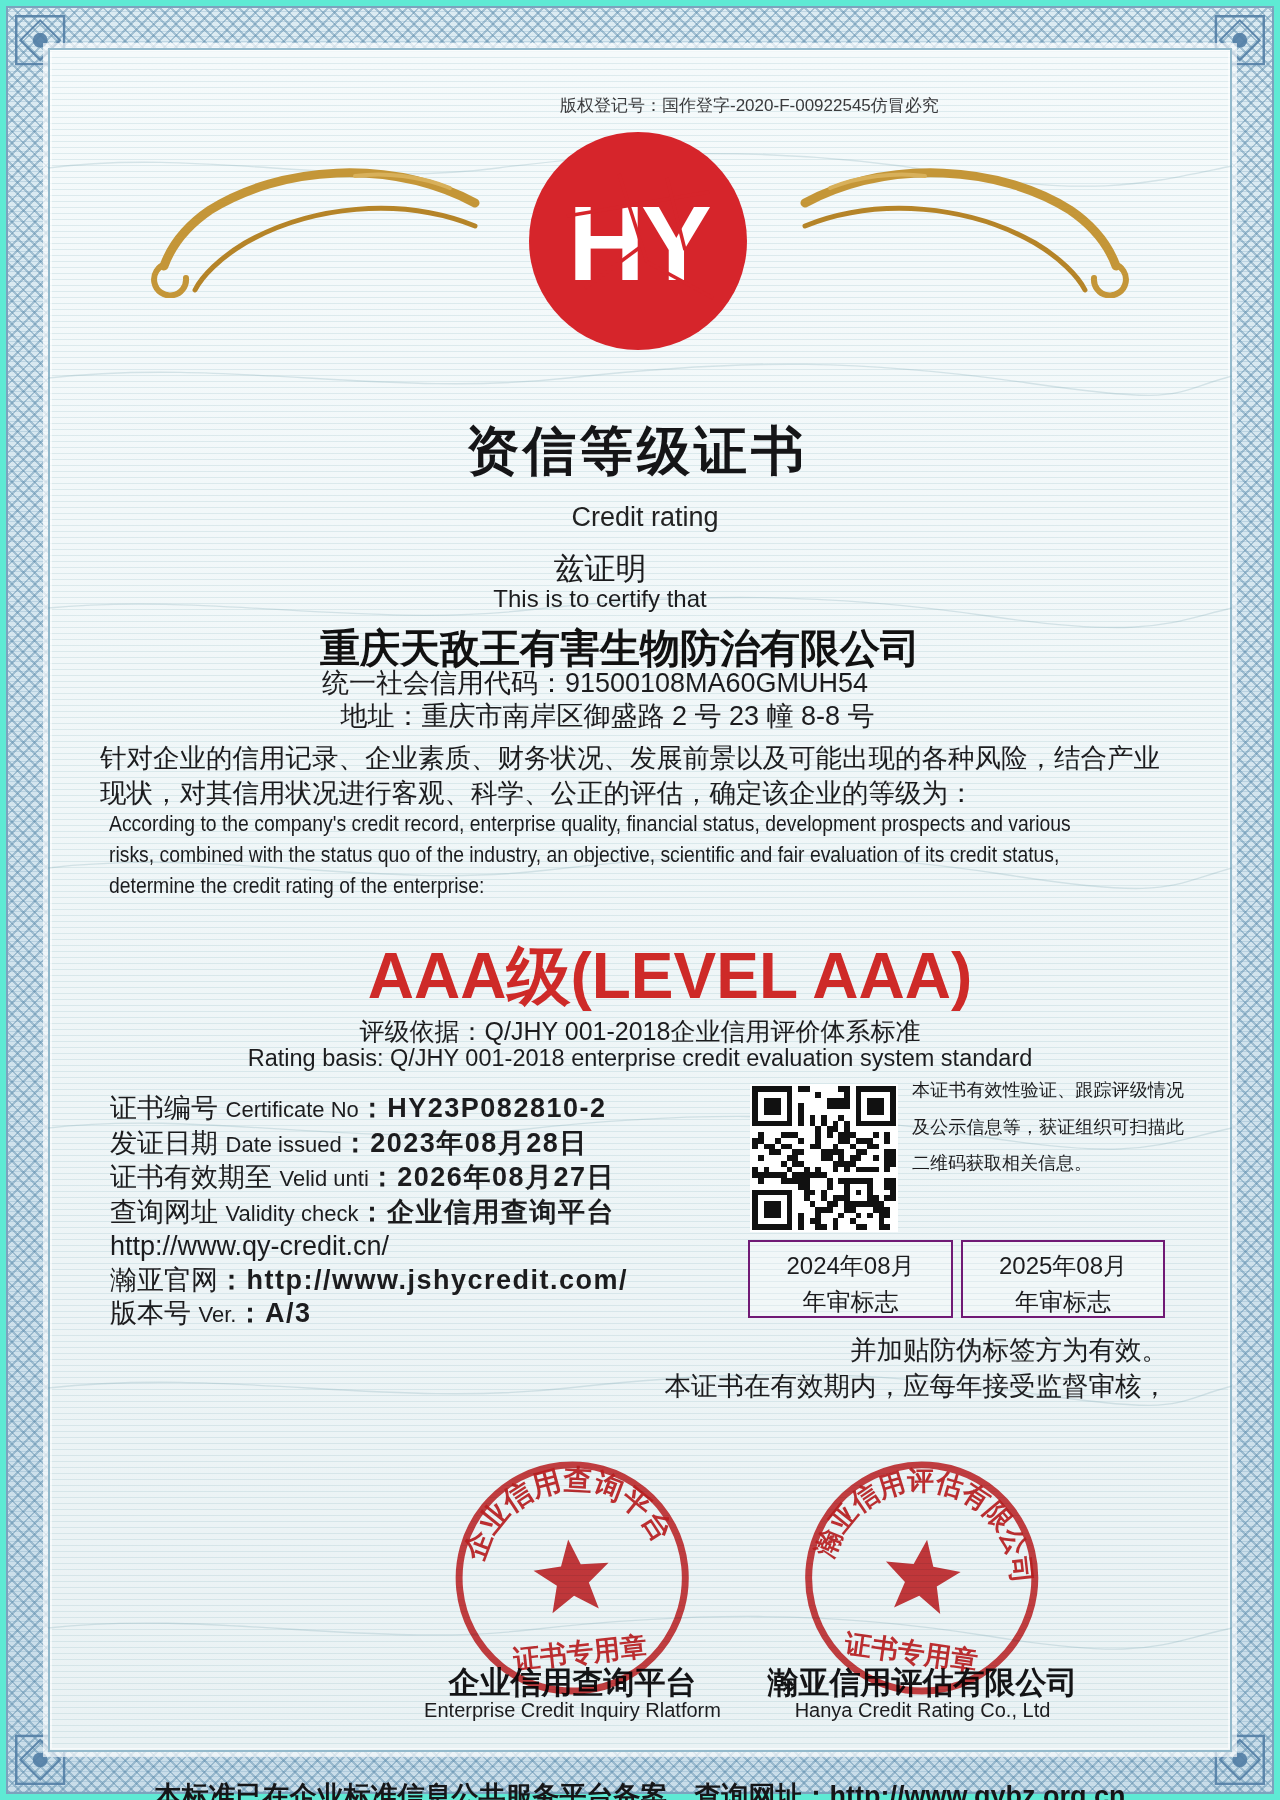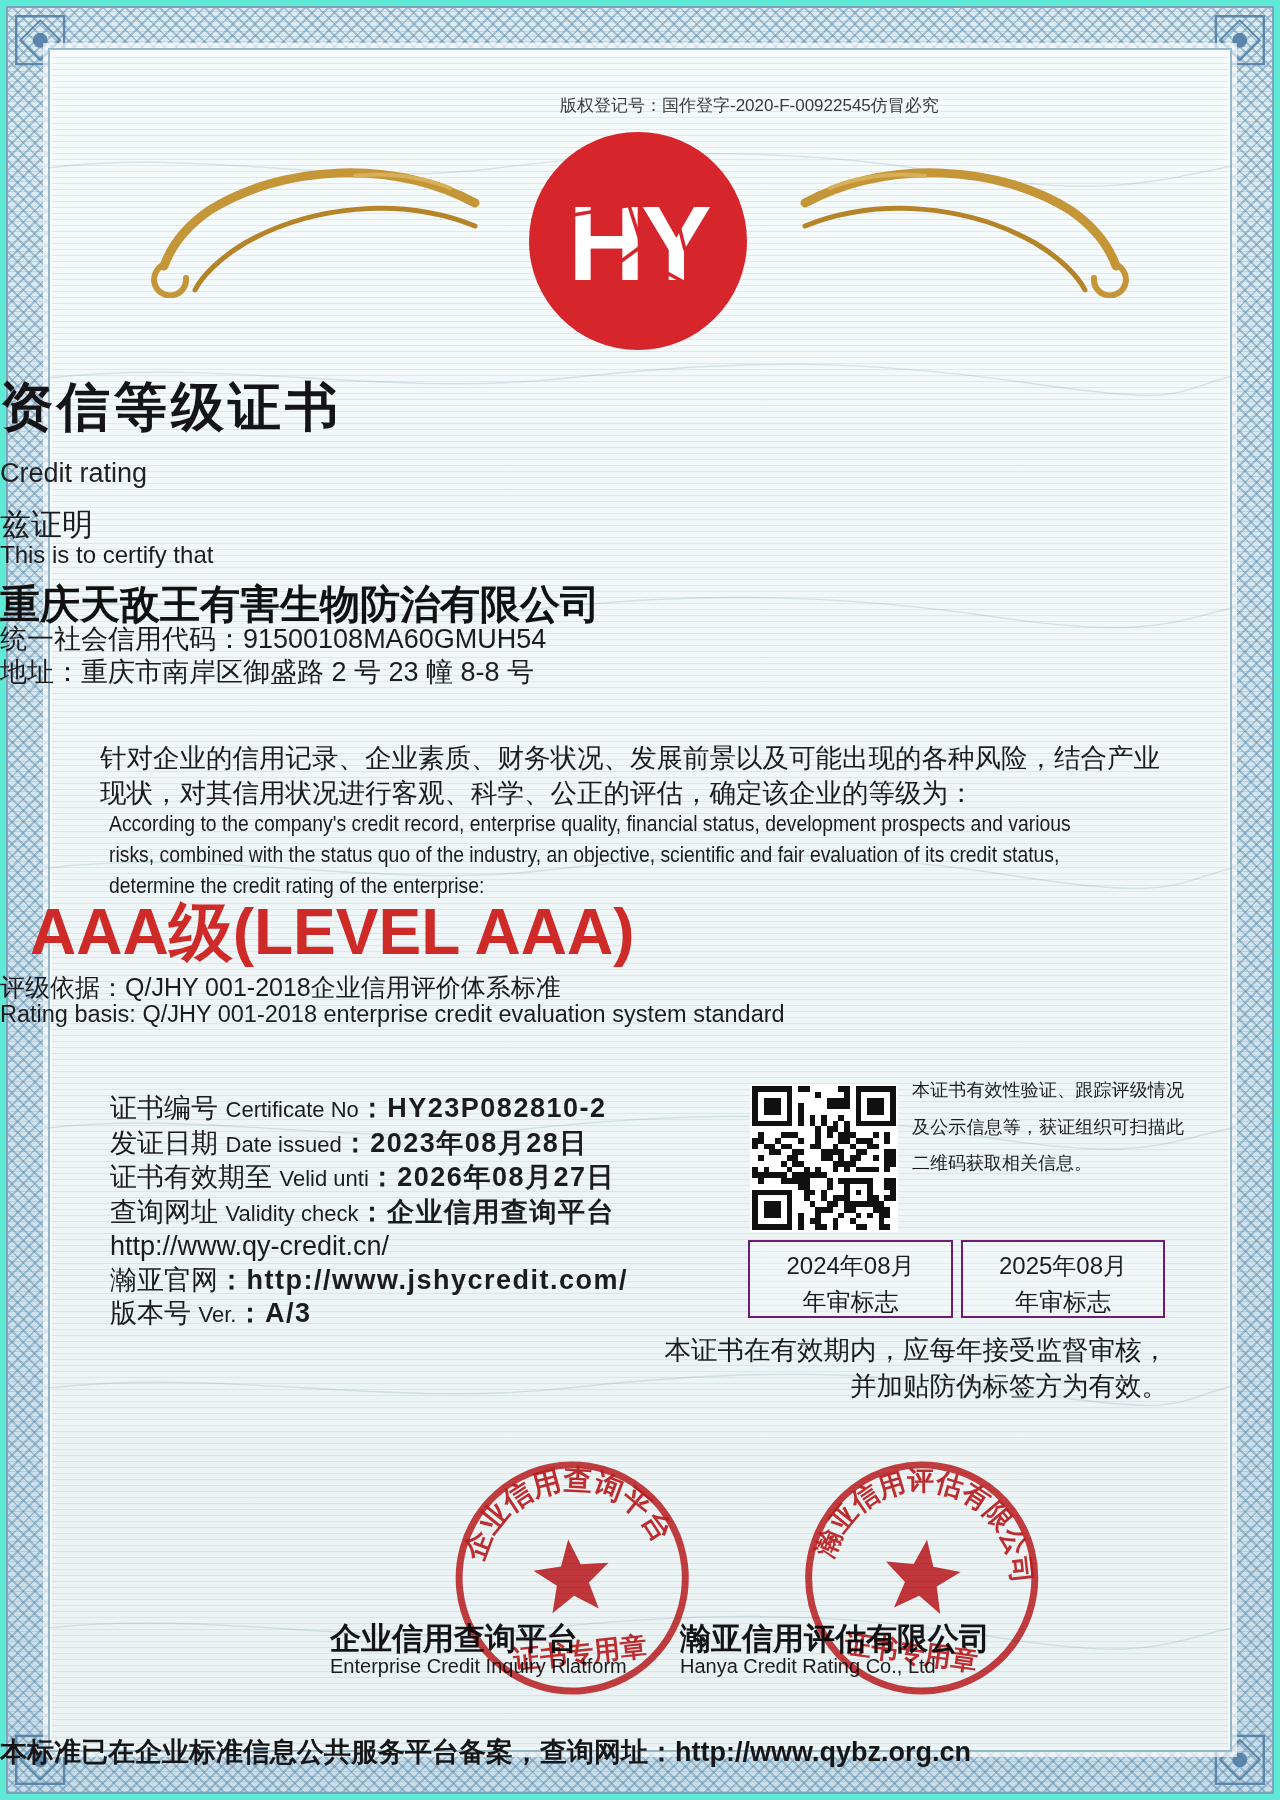--- a/index.html
+++ b/index.html
@@ -23,21 +23,21 @@
     background:
       repeating-linear-gradient(0deg,rgba(125,175,185,.20) 0 1px,rgba(125,175,185,0) 1px 6px),
       linear-gradient(#f5fafb,#eaf2f4);
   }
   .corner{position:absolute;width:66px;height:66px;opacity:.9;}
   .corner.tl{left:8px;top:8px;} .corner.tr{right:8px;top:8px;transform:scaleX(-1);}
   .corner.bl{left:8px;bottom:8px;transform:scaleY(-1);} .corner.br{right:8px;bottom:8px;transform:scale(-1,-1);}
   .waves{position:absolute;inset:48px;pointer-events:none;}
 
   .abs{position:absolute;}
-  .ctr{text-align:left;}
+  .ctr{text-align:center;margin-top:44px;}
   .nw{white-space:nowrap;}
 
   .copyright{left:560px;top:94px;font-size:17px;color:#3a3a3c;}
   .flourish{top:148px;width:330px;height:150px;}
   .flourish.l{left:150px;} .flourish.r{left:800px;transform:scaleX(-1);}
   .logo{left:527px;top:130px;width:222px;height:222px;}
 
   .title-zh{left:0;width:1274px;top:372px;font-size:53px;font-weight:bold;letter-spacing:4px;color:#151517;}
   .title-en{left:0;width:1290px;top:458px;font-size:27px;color:#222;}
   .certify-zh{left:0;width:1200px;top:504px;font-size:31px;color:#1b1b1d;}
@@ -389,22 +389,22 @@
   <div class="abs mark-box m1">
     <div class="p">2024年08月</div>
     <div class="l">年审标志</div>
   </div>
   <div class="abs mark-box m2">
     <div class="p">2025年08月</div>
     <div class="l">年审标志</div>
   </div>
 
   <div class="abs supervision">
+    <div class="nw">并加贴防伪标签方为有效。</div>
     <div class="nw">本证书在有效期内，应每年接受监督审核，</div>
-    <div class="nw">并加贴防伪标签方为有效。</div>
   </div>
 
   <div class="abs org-zh org-l ctr">企业信用查询平台</div>
   <div class="abs org-en org-l ctr">Enterprise Credit Inquiry Rlatform</div>
   <div class="abs org-zh org-r ctr">瀚亚信用评估有限公司</div>
   <div class="abs org-en org-r ctr">Hanya Credit Rating Co., Ltd</div>
 
   <svg class="abs seal sl" viewBox="0 0 250 250">
     <defs>
         <path id="arcL" d="M 38,160 A 92,92 0 1 1 212,160"></path>

